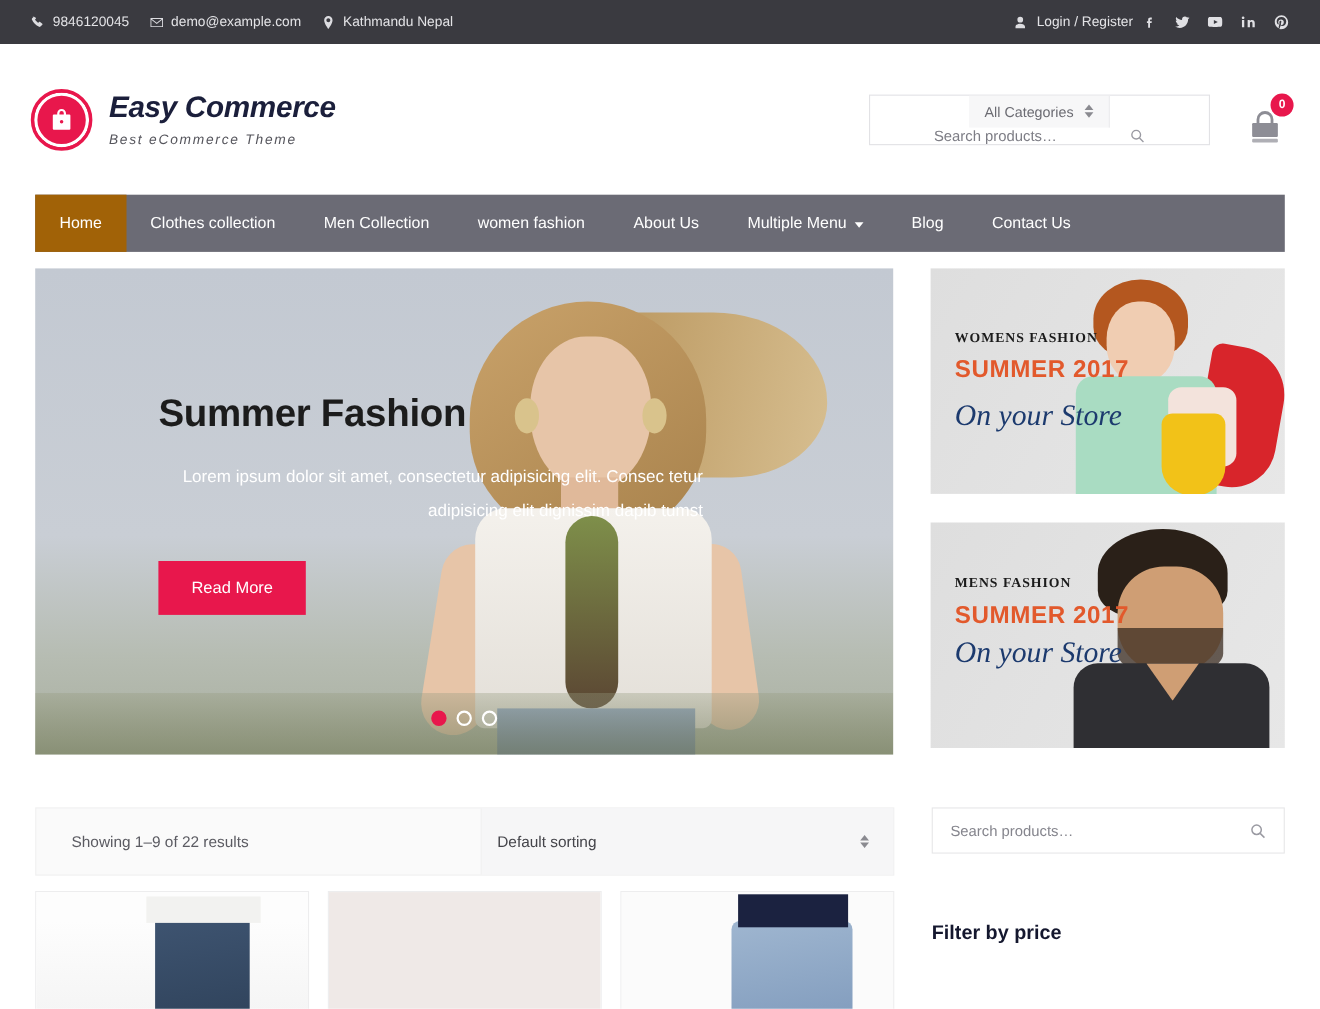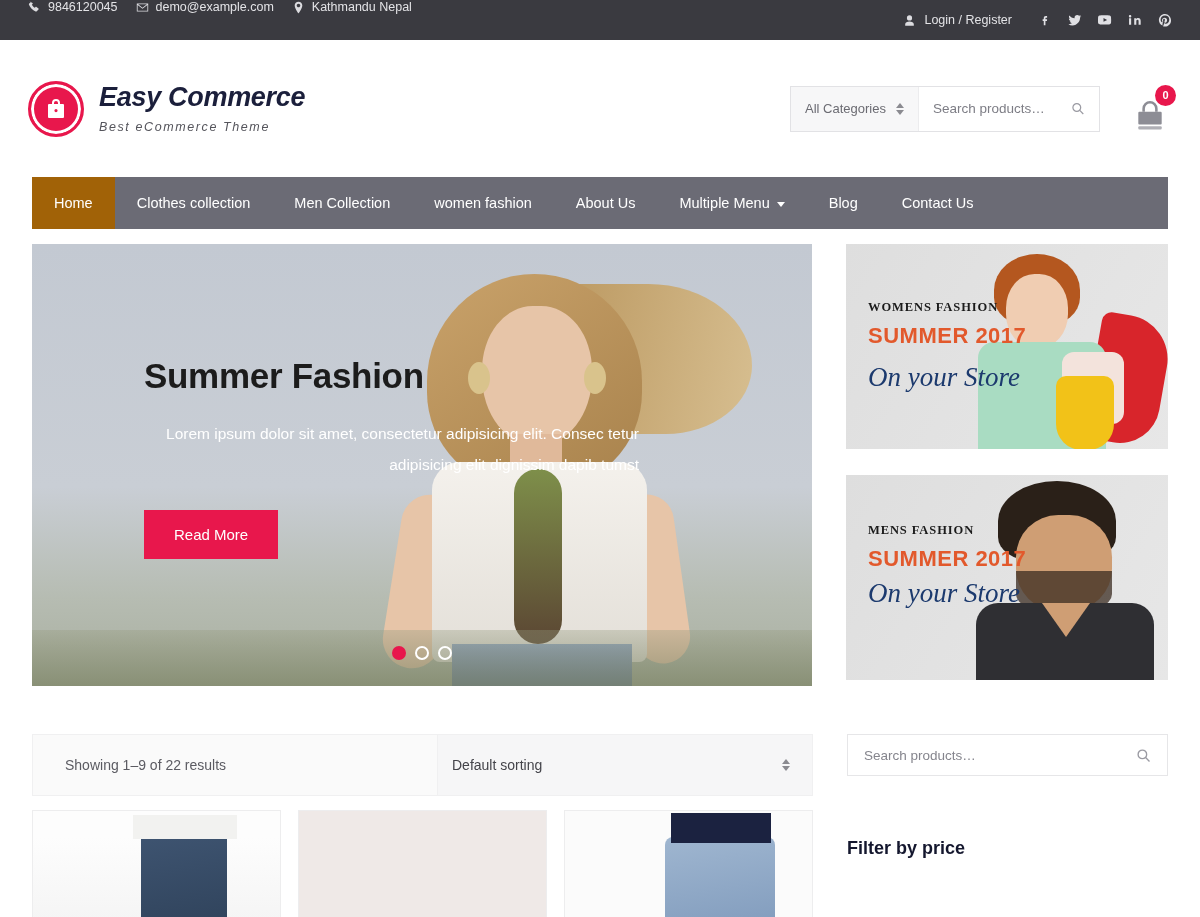--- a/index.html
+++ b/index.html
@@ -6,29 +6,29 @@
   html, body {
     width: 1200px; height: 917px;
     background: #ffffff;
     font-family: "Liberation Sans", sans-serif;
     overflow: hidden;
   }
 
   
   .topbar {
     height: 40px; background: #3a3a40;
-    display: flex; align-items: flex-start;
+    display: flex; align-items: center;
     padding: 0 20px 0 28px;
     color: #e3e3e6; font-size: 12.5px;
   }
   .topbar-left { display: flex; align-items: center; gap: 18px; }
   .tb-item { display: flex; align-items: center; gap: 7px; white-space: nowrap; }
   .tb-ico { display:inline-block; width: 13px; height: 13px; fill: #dcdce0; }
   .topbar-right { margin-left: auto; display: flex; align-items: center; gap: 0; }
-  .login-link { display:flex; align-items:center; gap: 8px; font-size: 12.5px; color:#e3e3e6; margin-right: 18px; white-space: nowrap; }
+  .login-link { display:flex; align-items:center; gap: 8px; font-size: 12.5px; color:#e3e3e6; white-space: nowrap; }
   .soc { width: 30px; height: 40px; display:flex; align-items:center; justify-content:center; }
   .soc svg { width: 14px; height: 14px; fill: #e0e0e4; }
 
   
   .header {
     height: 137px; background: #fff;
     display: flex; align-items: center;
     padding: 0 28px;
   }
   .logo-wrap { display: flex; align-items: center; gap: 15px; font-style: italic; }
@@ -39,21 +39,21 @@
     box-shadow: inset 0 0 0 3px #fff;
   }
   .logo-mark svg { width: 24px; height: 24px; fill: #fff; }
   .logo-title { font-size: 27px; font-weight: bold; color: #1b1f3b; letter-spacing: -0.3px; line-height: 1.1; }
   .logo-sub { font-size: 12.5px; color: #55555c; letter-spacing: 1.6px; margin-top: 7px; }
 
   .header-right { margin-left: auto; display: flex; align-items: center; gap: 28px; }
   .searchbox {
     display: flex; align-items: center;
     width: 310px; height: 46px;
-    border: 1px solid #e2e2e5; background: #fff;
+    border: 1px solid #e2e2e5; background: #fff; flex-direction: column;
   }
   .cat-select {
     display: flex; align-items: center; gap: 10px;
     height: 100%; padding: 0 14px;
     background: #f7f7f8; color: #6b6b72; font-size: 13px;
     border-right: 1px solid #ececee; white-space: nowrap;
   }
   .spin { display:flex; flex-direction: column; gap:2px; }
   .spin i { display:block; width:0;height:0;border-left:4px solid transparent;border-right:4px solid transparent; }
   .spin i.up { border-bottom: 5px solid #8a8a90; }

